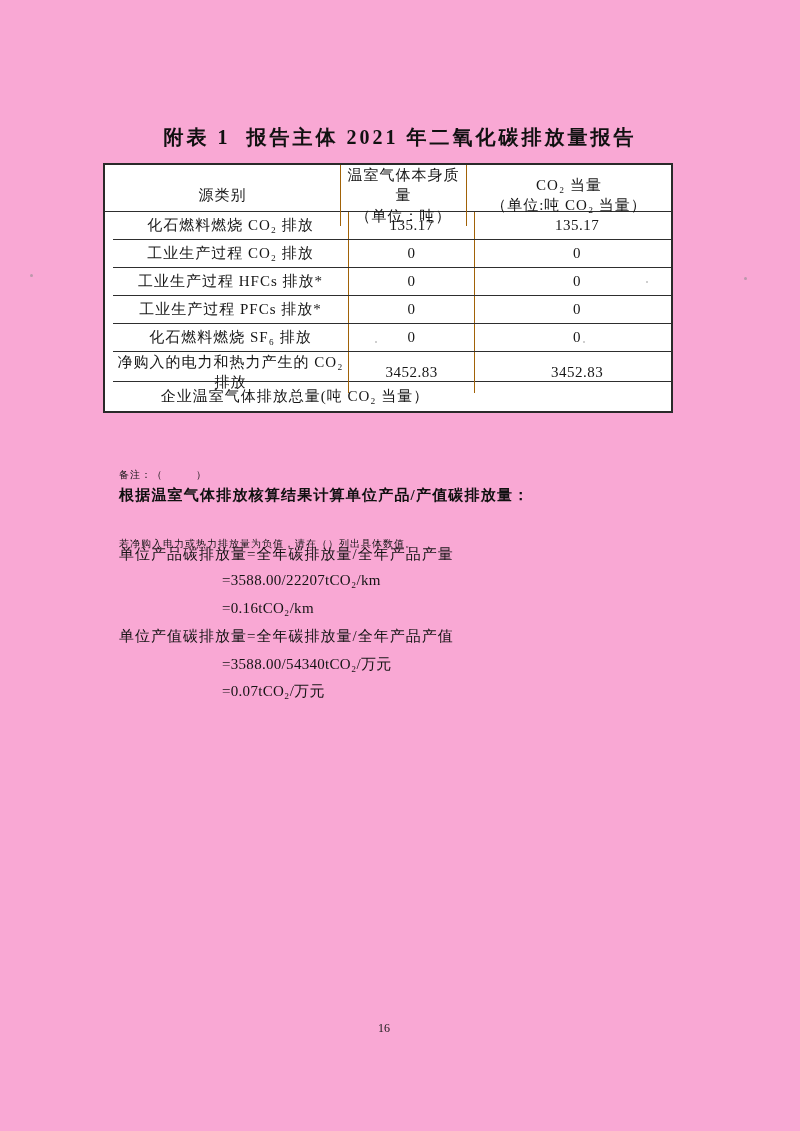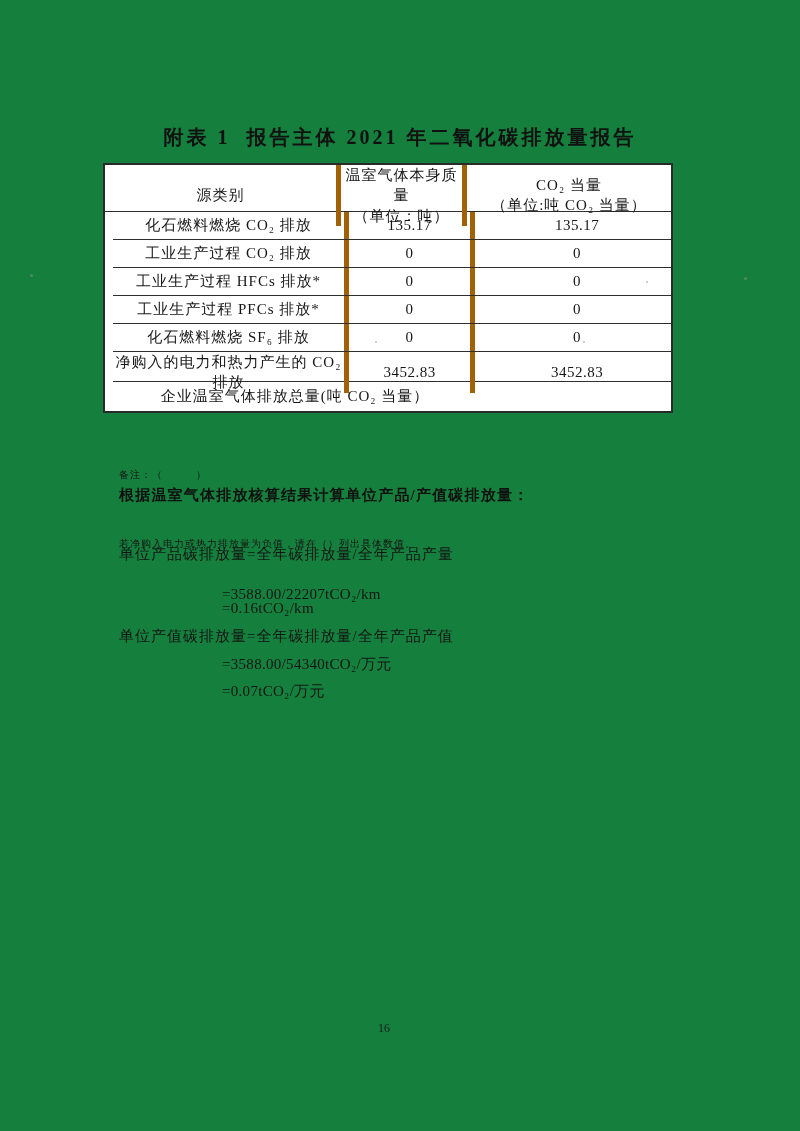--- a/index.html
+++ b/index.html
@@ -4,21 +4,21 @@
 <style>
   * { margin: 0; padding: 0; box-sizing: border-box; }
   html, body { background: #e8e8e8; }
   body { font-family: "Liberation Serif", "DejaVu Serif", serif; }
 
   .page {
     position: relative;
     width: 800px;
     height: 1131px;
     margin: 0 auto;
-    background: #15803d;
+    background: #f9a8d4;
     color: #161616;
     overflow: hidden;
   }
 
   .doc-title {
     position: absolute;
     top: 124px;
     left: 0;
     width: 800px;
     text-align: center;
@@ -41,21 +41,21 @@
 
   .tr { display: grid; grid-template-columns: 236px 126px 204px; border-bottom: 1px solid #2e2e2e; }
   .tr:last-child { border-bottom: none; }
   .tr.total-row { grid-template-columns: 362px 204px; }
 
   .td {
     display: flex;
     align-items: center;
     justify-content: center;
     text-align: center;
-    border-right: 5px solid #a16207;
+    border-right: 1px solid #a16207;
     letter-spacing: 0.5px;
     padding: 0 2px;
     line-height: 1.35;
   }
   .td:last-child { border-right: none; }
   .td.label-cell { letter-spacing: 1px; }
   .header-row .td { flex-direction: column; letter-spacing: 1px; }
   .header-row { height: 47px; }
   .data-row { height: 28px; margin-left: 8px; }
   .data-row.tall { height: 30px; }
@@ -173,21 +173,21 @@
   </div>
 
   <div class="note-block">
     <div>备注：（　　　）</div>
     <div>若净购入电力或热力排放量为负值，请在（）列出具体数值。</div>
   </div>
 
   <div class="calc-heading">根据温室气体排放核算结果计算单位产品/产值碳排放量：</div>
 
   <div class="calc-line" style="top:545px">单位产品碳排放量=全年碳排放量/全年产品产量</div>
-  <div class="calc-line indent" style="top:586px">=3588.00/22207tCO₂/km</div>
+  <div class="calc-line indent" style="top:572px">=3588.00/22207tCO₂/km</div>
   <div class="calc-line indent" style="top:600px">=0.16tCO₂/km</div>
   <div class="calc-line" style="top:627px">单位产值碳排放量=全年碳排放量/全年产品产值</div>
   <div class="calc-line indent" style="top:655px">=3588.00/54340tCO₂/万元</div>
   <div class="calc-line indent" style="top:682px">=0.07tCO₂/万元</div>
 
   <div class="page-number">16</div>
 
   <div class="speck" style="left:30px;top:274px;width:3px;height:3px"></div>
   <div class="speck" style="left:744px;top:277px;width:3px;height:3px"></div>
   <div class="speck" style="left:646px;top:281px;width:2px;height:2px"></div>

